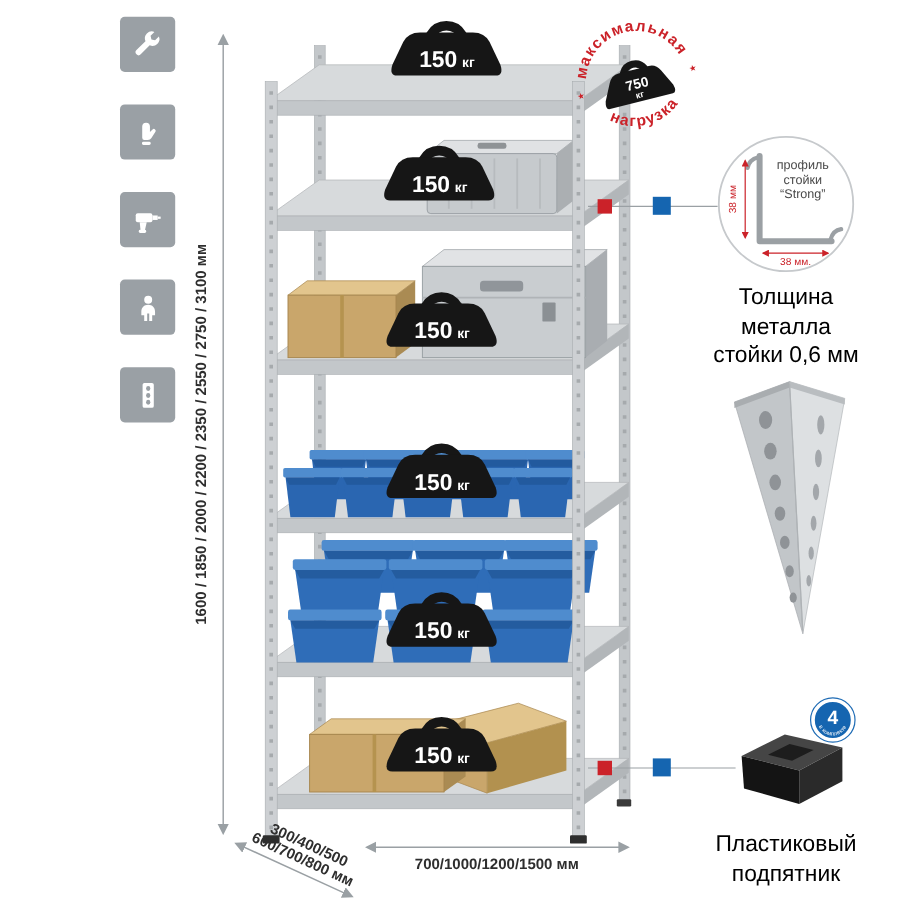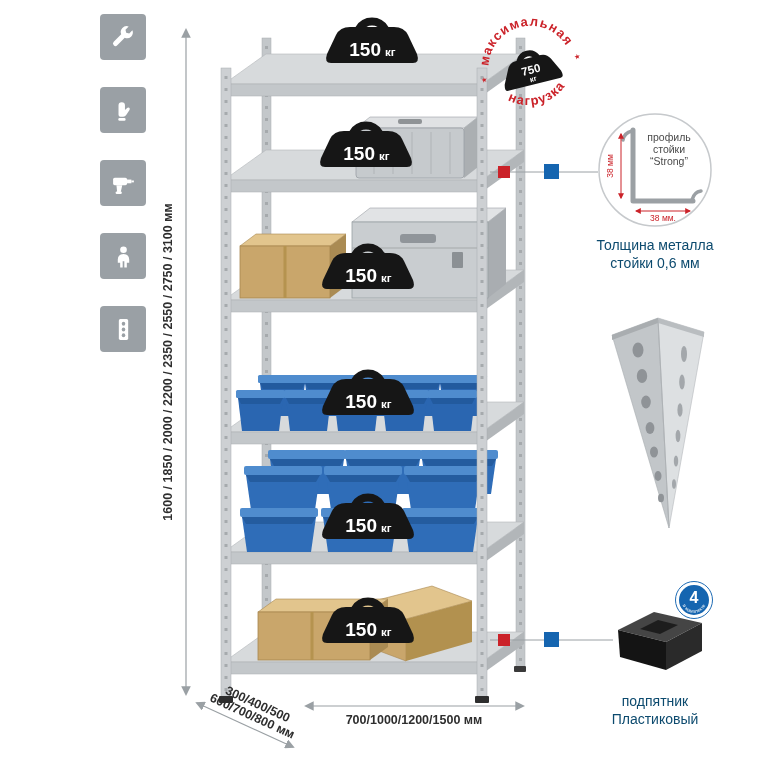--- a/index.html
+++ b/index.html
@@ -2,22 +2,22 @@
 <html><head>
 <meta charset="utf-8">
 <style>
   html,body{margin:0;padding:0}
   body{width:765px;height:765px;position:relative;background:#fff;
        font-family:"Liberation Sans",sans-serif;overflow:hidden}
   #stage{position:absolute;left:0;top:0}
   .sidebar{position:absolute;left:100px;top:14px;display:flex;flex-direction:column;gap:27px;z-index:5}
   .tile{width:46px;height:46px;border-radius:4px;background:#9aa0a5;
         display:flex;align-items:center;justify-content:center}
-  .caption{position:absolute;width:150px;text-align:center;color:#0c4a6e;
-           font-size:14px;line-height:1.3;z-index:5}
+  .caption{position:absolute;width:150px;text-align:center;color:#000000;
+           font-size:19px;line-height:1.3;z-index:5}
   .caption span{display:block}
   text{font-family:"Liberation Sans",sans-serif}
   .badge-val{font-size:19px;font-weight:700;fill:#fff}
   .badge-unit{font-size:11.5px;font-weight:700;fill:#fff}
   .stamp-arc{font-size:13px;font-weight:700;fill:#cb2229;letter-spacing:1.2px}
   .stamp-val{font-size:11.5px;font-weight:700;fill:#fff}
   .stamp-unit{font-size:7.5px;font-weight:700;fill:#fff}
   .stamp-star{font-size:7px;fill:#cb2229}
   .dim{font-size:12.5px;font-weight:700;fill:#2e2e2e}
   .red-dim{font-size:8.5px;fill:#cb2229}
@@ -69,22 +69,22 @@
       <ellipse cx="13" cy="18.5" rx="1.7" ry="2" fill="#9aa0a5"></ellipse>
     </svg>
   </div>
 </div>
 
 <div class="caption" style="left:580px;top:236px">
   <span>Толщина металла</span>
   <span>стойки 0,6 мм</span>
 </div>
 <div class="caption" style="left:580px;top:692px">
+  <span>Пластиковый</span>
   <span>подпятник</span>
-  <span>Пластиковый</span>
 </div>
 
 <svg id="stage" width="765" height="765" viewBox="0 0 765 765">
   <defs>
     <marker id="mG" viewBox="0 0 10 10" refX="8" refY="5" markerWidth="8" markerHeight="8" orient="auto-start-reverse">
       <path d="M0 0L10 5L0 10Z" fill="#9aa0a4"></path>
     </marker>
     <marker id="mR" viewBox="0 0 10 10" refX="8" refY="5" markerWidth="6" markerHeight="6" orient="auto-start-reverse">
       <path d="M0 0L10 5L0 10Z" fill="#cb2229"></path>
     </marker>

